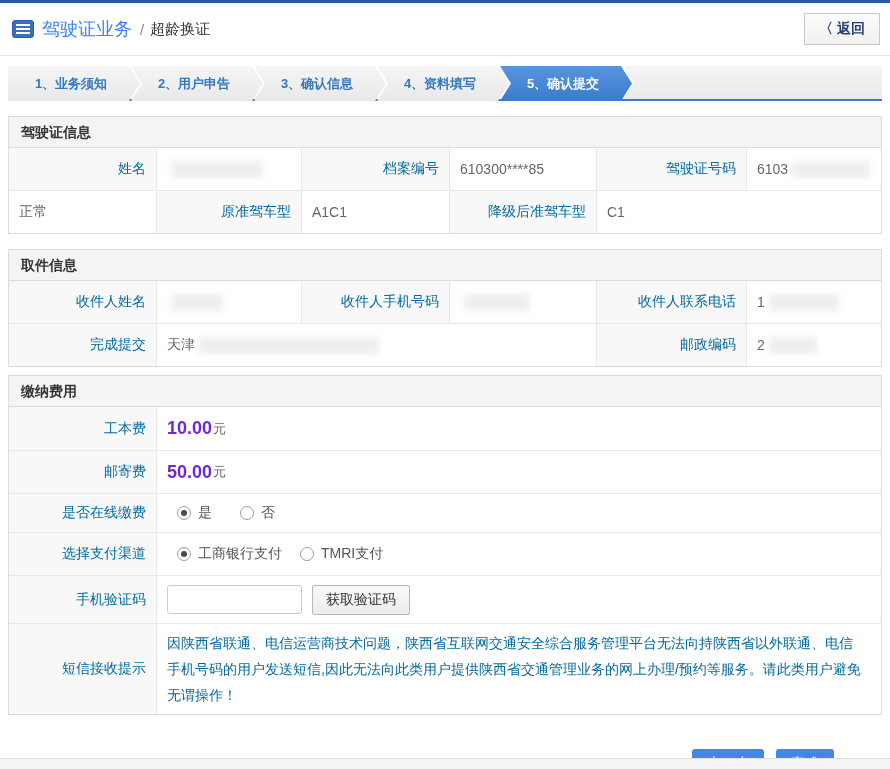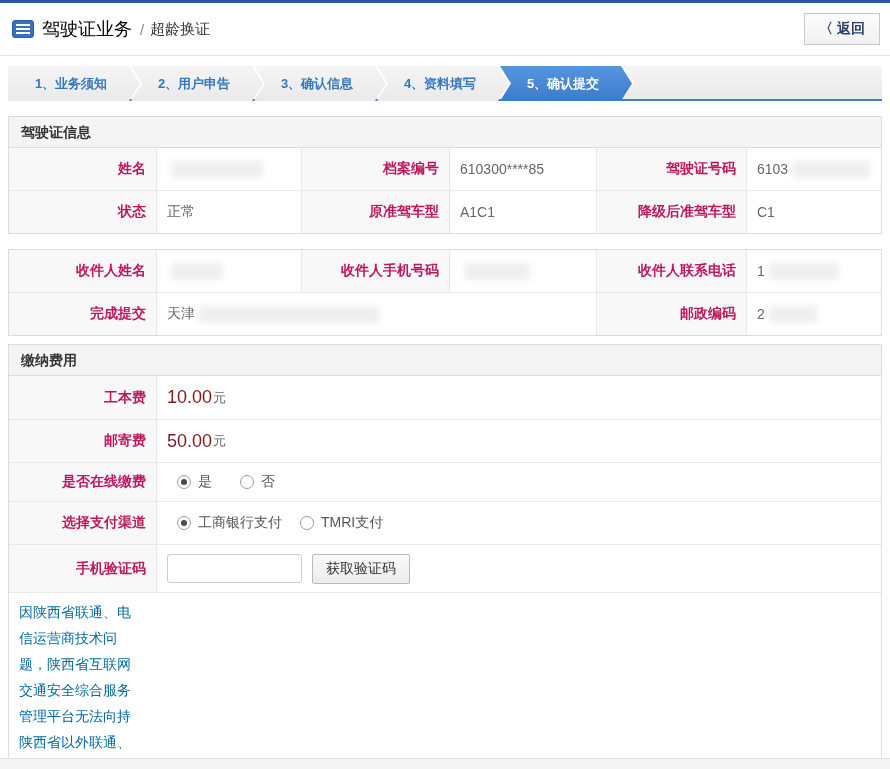--- a/index.html
+++ b/index.html
@@ -3,21 +3,21 @@
 <meta charset="utf-8">
 <style>
   * { box-sizing: border-box; margin: 0; padding: 0; }
   html,body { width:890px; height:769px; background:#fff; font-family:"Liberation Sans","DejaVu Sans",sans-serif; position:relative; overflow:hidden; }
 
   .top-border { height:3px; background:#2b57a0; }
 
   
   .header { height:53px; display:flex; align-items:center; padding:0 10px 0 12px; border-bottom:1px solid #e6e6e6; background:#fff; }
   .hdr-icon { width:22px; height:18px; margin-right:8px; flex:none; }
-  .hdr-title { font-size:18px; color:#000000;font-family:Liberation Serif, serif; }
+  .hdr-title { font-size:18px; color:#3b82f6;font-family:Liberation Serif, serif; }
   .hdr-sep { font-size:15px; color:#888; margin:0 6px 0 8px; }
   .hdr-sub { font-size:15px; color:#333; }
   .back-btn { margin-left:auto; padding:6px 14px; border:1px solid #c9c9c9; border-radius:0;
     background:linear-gradient(#fcfcfc,#f1f1f1); font-size:14px; font-weight:bold; color:#27406e; cursor:pointer; }
   .back-btn .chev { margin-right:4px; font-weight:bold; }
 
   
   .tabs { margin:10px 8px 0; height:35px; display:flex; border-bottom:2px solid #3c7dd2; }
   .tab { flex:none; width:132px; height:35px; display:flex; align-items:center; justify-content:center;
     padding-right:6px; font-size:13px; font-weight:bold; color:#3478be;
@@ -33,26 +33,26 @@
   .panel { margin:15px 8px 0; border:1px solid #dcdcdc; }
   .panel-h { height:31px; line-height:31px; background:#f4f4f4; border-bottom:1px solid #dcdcdc;
     padding-left:12px; font-size:14px; font-weight:bold; color:#333; }
   .row { display:grid; }
   .row + .row { border-top:1px solid #e8e8e8; }
   .cols6 { grid-template-columns:147px 145px 148px 147px 150px 1fr; }
   .cols4 { grid-template-columns:147px 440px 150px 1fr; }
   .cols2 { grid-template-columns:147px 1fr; }
   .cell { display:flex; align-items:center; min-height:42px; font-size:14px; }
   .cell + .cell { border-left:1px solid #e8e8e8; }
-  .lbl { background:#f8f8f8; justify-content:flex-end; padding-right:10px; font-weight:bold; color:#be185d; text-align:right; }
+  .lbl { background:#f8f8f8; justify-content:flex-end; padding-right:10px; font-weight:normal; color:#0369a1; text-align:right; }
   .val { background:#fff; padding-left:10px; color:#666; }
 
   .smudge { display:inline-block; height:17px; background:#e9e9e9; border-radius:2px; filter:blur(3px); opacity:.75; margin-left:4px; }
 
-  .fee-num { font-size:18px; font-weight:normal; color:#7f1d1d; }
+  .fee-num { font-size:18px; font-weight:bold; color:#6d28d9; }
   .fee-unit { font-size:13px; color:#666; margin-left:1px; }
 
   .radio { width:14px; height:14px; border-radius:50%; border:1px solid #9c9c9c; background:#fff; display:inline-block; position:relative; flex:none; cursor:pointer; }
   .radio.sel::after { content:""; position:absolute; left:3px; top:3px; width:6px; height:6px; border-radius:50%; background:#4a4a4a; }
   .opt { display:flex; align-items:center; margin-right:28px; cursor:pointer; }
   .opt span.optlbl { margin-left:7px; color:#555; }
 
   .code-input { width:135px; height:29px; border:1px solid #ccc; border-radius:3px; padding:0 6px; font-size:14px; }
   .code-btn { margin-left:10px; height:30px; padding:0 13px; border:1px solid #b9b9b9; border-radius:2px;
     background:linear-gradient(#f9f9f9,#ececec); font-size:14px; font-weight:normal; color:#333; cursor:pointer; }
@@ -103,30 +103,30 @@
       </div>
     <div class="cell lbl">档案编号</div>
     <div class="cell val">610300****85</div>
     <div class="cell lbl">驾驶证号码</div>
     <div class="cell val">
         <span>6103</span>
         <span class="smudge" style="width:78px"></span>
       </div>
   </div>
   <div class="row cols6">
-    <div class="cell lbl">状态</div>
     <div class="cell val">正常</div>
     <div class="cell lbl">原准驾车型</div>
     <div class="cell val">A1C1</div>
     <div class="cell lbl">降级后准驾车型</div>
     <div class="cell val">C1</div>
   </div>
 </div>
 
 <div class="panel">
+  <div class="panel-h">取件信息</div>
   <div class="row cols6">
     <div class="cell lbl">收件人姓名</div>
     <div class="cell val">
         <span></span>
         <span class="smudge" style="width:52px"></span>
       </div>
     <div class="cell lbl">收件人手机号码</div>
     <div class="cell val">
         <span></span>
         <span class="smudge" style="width:66px"></span>
@@ -200,20 +200,21 @@
 
   <div class="row cols2">
     <div class="cell lbl" style="min-height:47px">手机验证码</div>
     <div class="cell val" style="min-height:47px">
       <input class="code-input" type="text" value="" style="">
       <button class="code-btn">获取验证码</button>
     </div>
   </div>
 
   <div class="row cols2">
+    <div class="cell lbl notice-cell">短信接收提示</div>
     <div class="cell val notice-cell">
       <div class="notice-text">因陕西省联通、电信运营商技术问题，陕西省互联网交通安全综合服务管理平台无法向持陕西省以外联通、电信手机号码的用户发送短信,因此无法向此类用户提供陕西省交通管理业务的网上办理/预约等服务。请此类用户避免无谓操作！</div>
     </div>
   </div>
 </div>
 
 <div class="footer">
   <button class="btn-blue">上一步</button>
   <button class="btn-blue">完成</button>
 </div>

